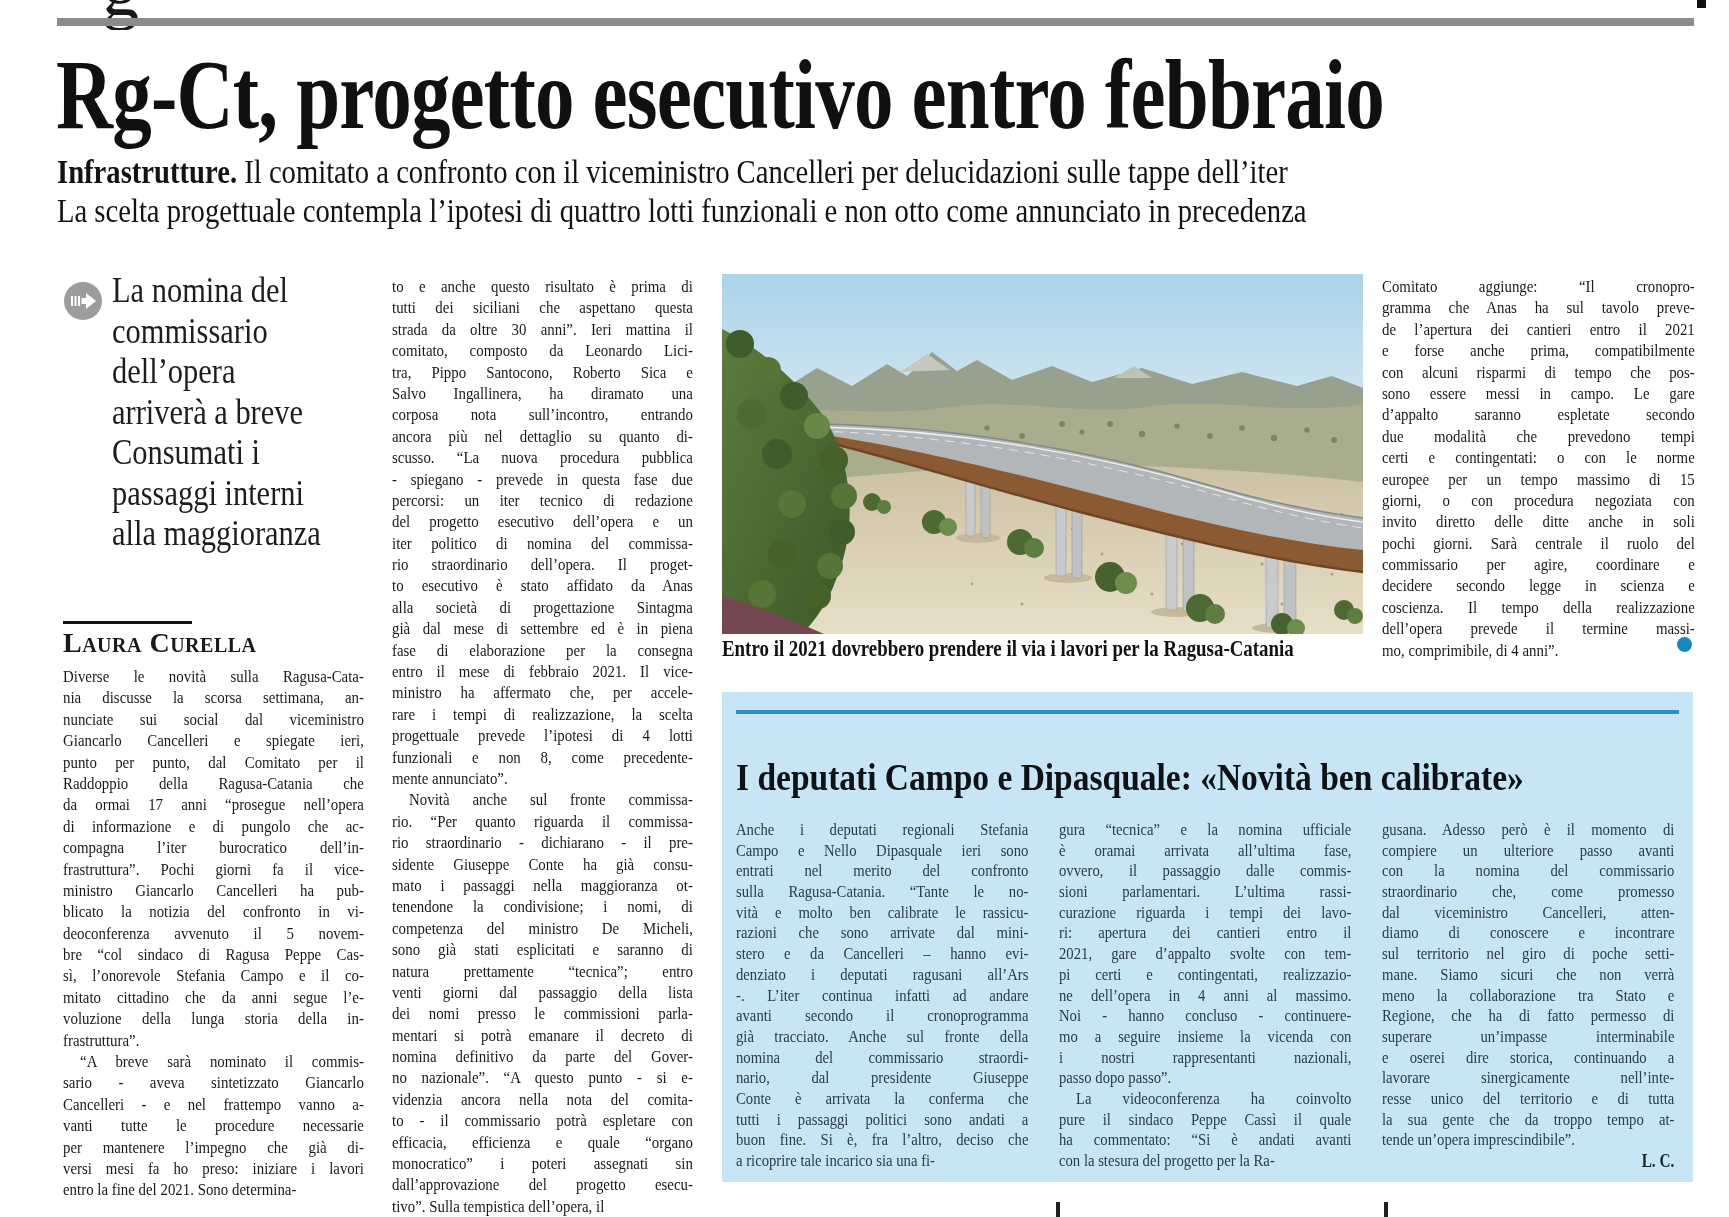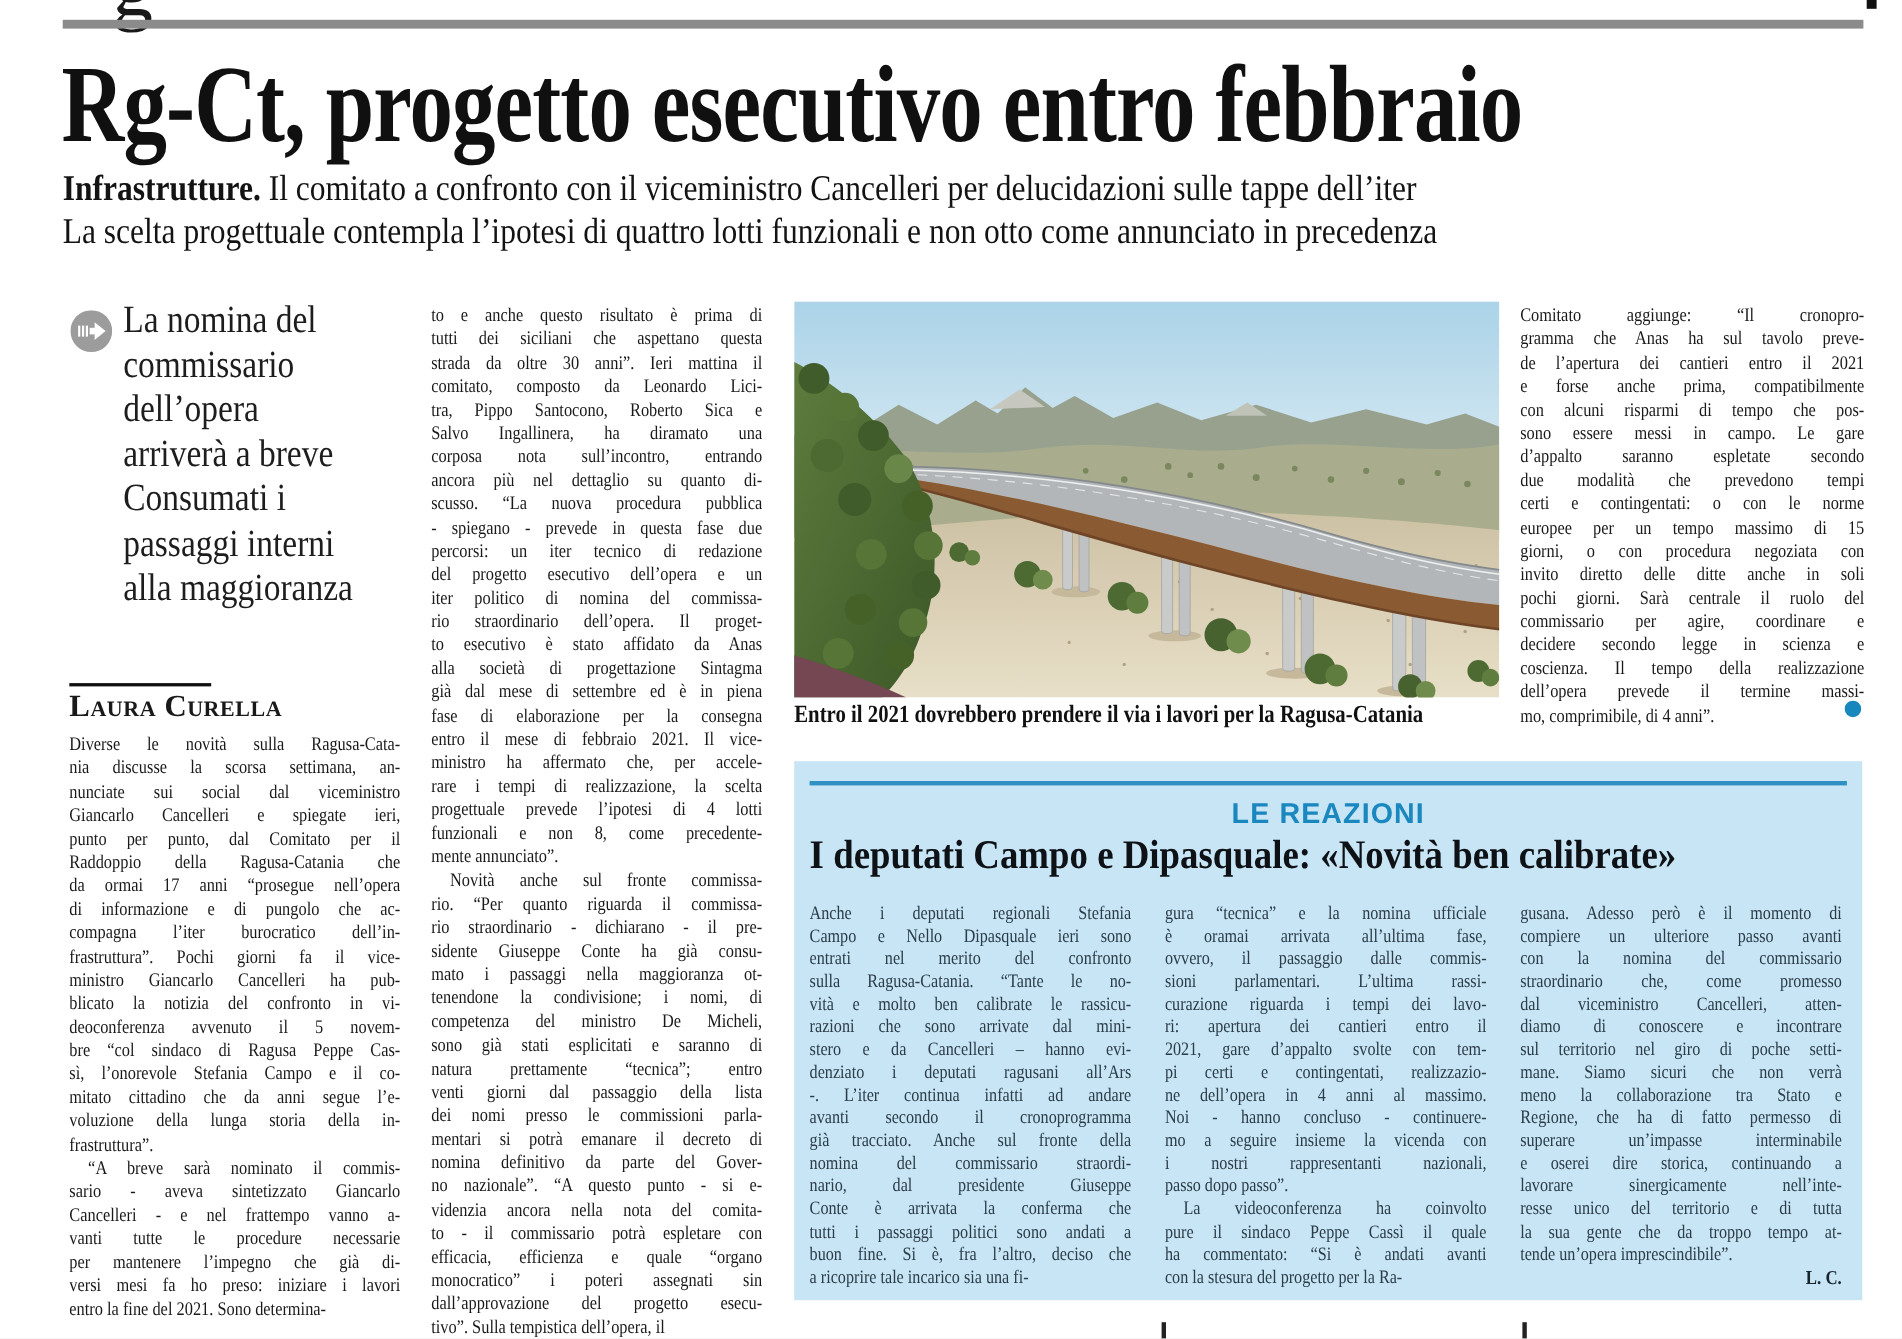--- a/index.html
+++ b/index.html
@@ -312,21 +312,20 @@
         <circle cx="40" cy="320" r="14" fill="#567537"></circle>
     </g>
     <path d="M0,322 C35,332 70,346 102,360 L0,360 Z" fill="#744752"></path>
   </svg>
 
   <div class="abs" id="caption">Entro il 2021 dovrebbero prendere il via i lavori per la Ragusa-Catania</div>
   <div class="abs" id="endmark"></div>
 
   <div class="abs" id="reactions"></div>
   <div class="abs" id="reactions-rule"></div>
-  <div class="abs" id="reactions-kicker">LE REAZIONI</div>
   <div class="abs" id="reactions-title">I deputati Campo e Dipasquale: «Novità ben calibrate»</div>
   <div class="bcol" id="bcol1">
       <div class="ln">Anche i deputati regionali Stefania</div>
       <div class="ln">Campo e Nello Dipasquale ieri sono</div>
       <div class="ln">entrati nel merito del confronto</div>
       <div class="ln">sulla Ragusa-Catania. “Tante le no-</div>
       <div class="ln">vità e molto ben calibrate le rassicu-</div>
       <div class="ln">razioni che sono arrivate dal mini-</div>
       <div class="ln">stero e da Cancelleri – hanno evi-</div>
       <div class="ln">denziato i deputati ragusani all’Ars</div>

